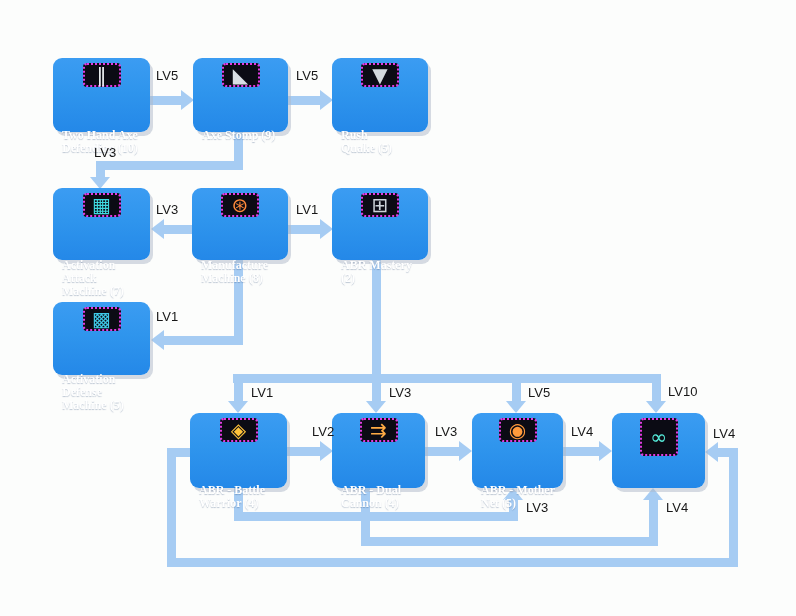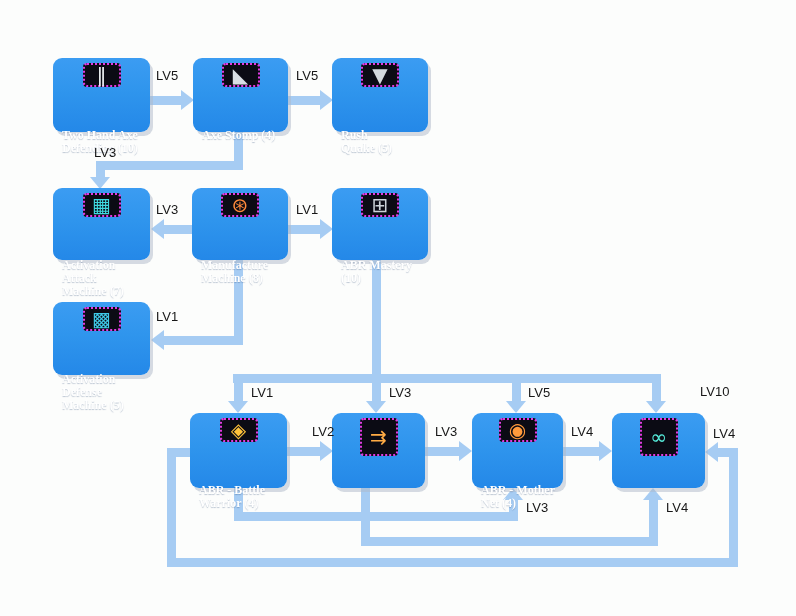--- a/index.html
+++ b/index.html
@@ -124,21 +124,21 @@
     <div class="nicon">
         <span style="color:#eef2f5">‖</span>
       </div>
     <div class="nlabel">Two Hand Axe
 Defending (10)</div>
   </div>
   <div class="node" style="left:193px;top:58px;width:95px;height:74px">
     <div class="nicon">
         <span style="color:#d9dee4">◣</span>
       </div>
-    <div class="nlabel">Axe Stomp (4)</div>
+    <div class="nlabel">Axe Stomp (9)</div>
   </div>
   <div class="node" style="left:332px;top:58px;width:96px;height:74px">
     <div class="nicon">
         <span style="color:#d4d9de">▼</span>
       </div>
     <div class="nlabel">Rush
 Quake (5)</div>
   </div>
   <div class="node" style="left:53px;top:188px;width:97px;height:72px">
     <div class="nicon">
@@ -152,64 +152,66 @@
         <span style="color:#ff8a3c">⊛</span>
       </div>
     <div class="nlabel">Manufacture
 Machine (8)</div>
   </div>
   <div class="node" style="left:332px;top:188px;width:96px;height:72px">
     <div class="nicon">
         <span style="color:#ccd2d8">⊞</span>
       </div>
     <div class="nlabel">ABR Mastery
-(10)</div>
+(2)</div>
   </div>
   <div class="node" style="left:53px;top:302px;width:97px;height:73px">
     <div class="nicon">
         <span style="color:#3fc9e8">▩</span>
       </div>
     <div class="nlabel">Activation Defense
 Machine (5)</div>
   </div>
   <div class="node" style="left:190px;top:413px;width:97px;height:75px">
     <div class="nicon">
         <span style="color:#ffc23a">◈</span>
       </div>
     <div class="nlabel">ABR - Battle
 Warrior (4)</div>
   </div>
   <div class="node" style="left:332px;top:413px;width:93px;height:75px">
     <div class="nicon">
         <span style="color:#ffab45">⇉</span>
       </div>
+    <div class="nlabel">ABR - Dual
+Cannon (4)</div>
   </div>
   <div class="node" style="left:472px;top:413px;width:91px;height:75px">
     <div class="nicon">
         <span style="color:#ff9a3c">◉</span>
       </div>
     <div class="nlabel">ABR - Mother
-Net (4)</div>
+Net (5)</div>
   </div>
   <div class="node" style="left:612px;top:413px;width:93px;height:75px">
     <div class="nicon">
         <span style="color:#56ead9">∞</span>
       </div>
   </div>
 
   <div class="lv" style="left:156px;top:69px">LV5</div>
   <div class="lv" style="left:296px;top:69px">LV5</div>
   <div class="lv" style="left:94px;top:146px">LV3</div>
   <div class="lv" style="left:156px;top:203px">LV3</div>
   <div class="lv" style="left:296px;top:203px">LV1</div>
   <div class="lv" style="left:156px;top:310px">LV1</div>
   <div class="lv" style="left:251px;top:386px">LV1</div>
   <div class="lv" style="left:389px;top:386px">LV3</div>
   <div class="lv" style="left:528px;top:386px">LV5</div>
-  <div class="lv" style="left:700px;top:385px">LV10</div>
+  <div class="lv" style="left:668px;top:385px">LV10</div>
   <div class="lv" style="left:312px;top:425px">LV2</div>
   <div class="lv" style="left:435px;top:425px">LV3</div>
   <div class="lv" style="left:571px;top:425px">LV4</div>
   <div class="lv" style="left:713px;top:427px">LV4</div>
   <div class="lv" style="left:526px;top:501px">LV3</div>
   <div class="lv" style="left:666px;top:501px">LV4</div>
 
 </div>
 
 </body></html>

